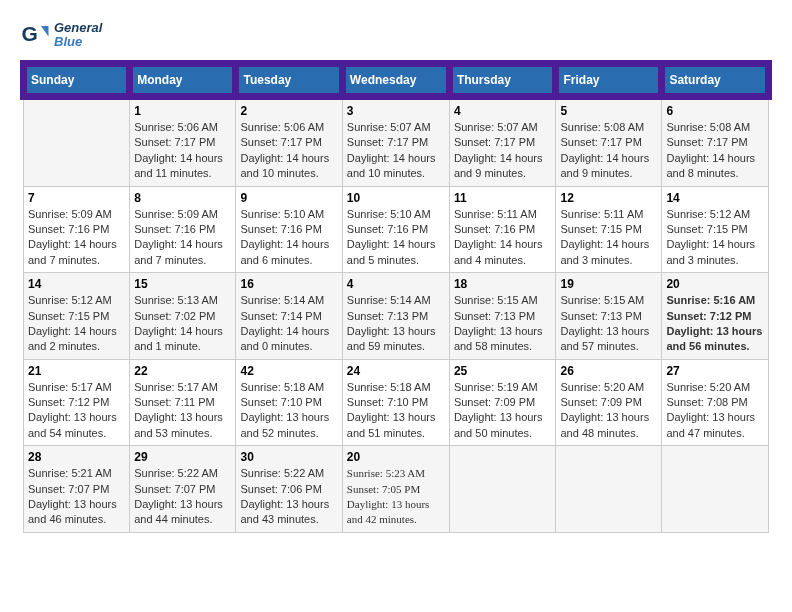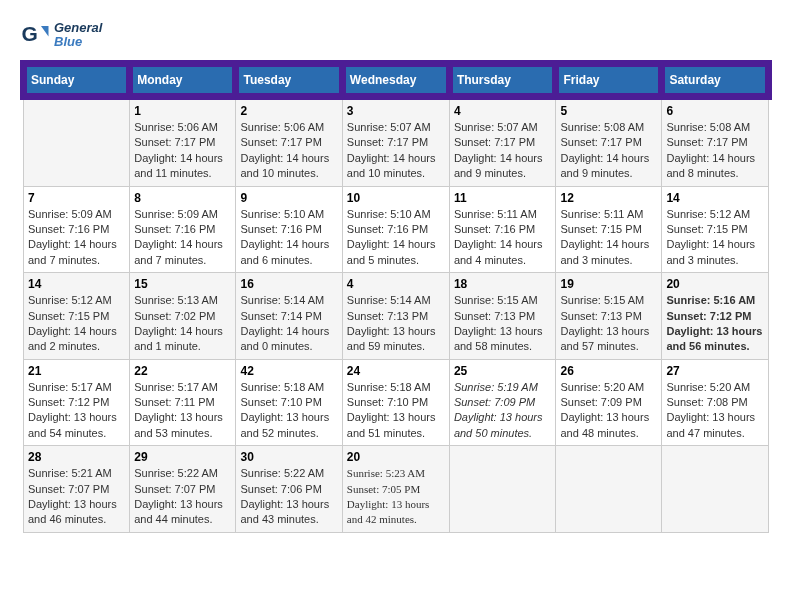--- a/index.html
+++ b/index.html
@@ -287,21 +287,21 @@
         </td>
         <td>
           <span class="day-num">24</span>
           <div class="day-info" style="white-space: pre-line;">Sunrise: 5:18 AM
 Sunset: 7:10 PM
 Daylight: 13 hours
 and 51 minutes.</div>
         </td>
         <td>
           <span class="day-num">25</span>
-          <div class="day-info" style="white-space: pre-line; font-style: italic;">Sunrise: 5:19 AM
+          <div class="day-info" style="white-space: pre-line;">Sunrise: 5:19 AM
 Sunset: 7:09 PM
 Daylight: 13 hours
 and 50 minutes.</div>
         </td>
         <td>
           <span class="day-num">26</span>
           <div class="day-info" style="white-space: pre-line;">Sunrise: 5:20 AM
 Sunset: 7:09 PM
 Daylight: 13 hours
 and 48 minutes.</div>

